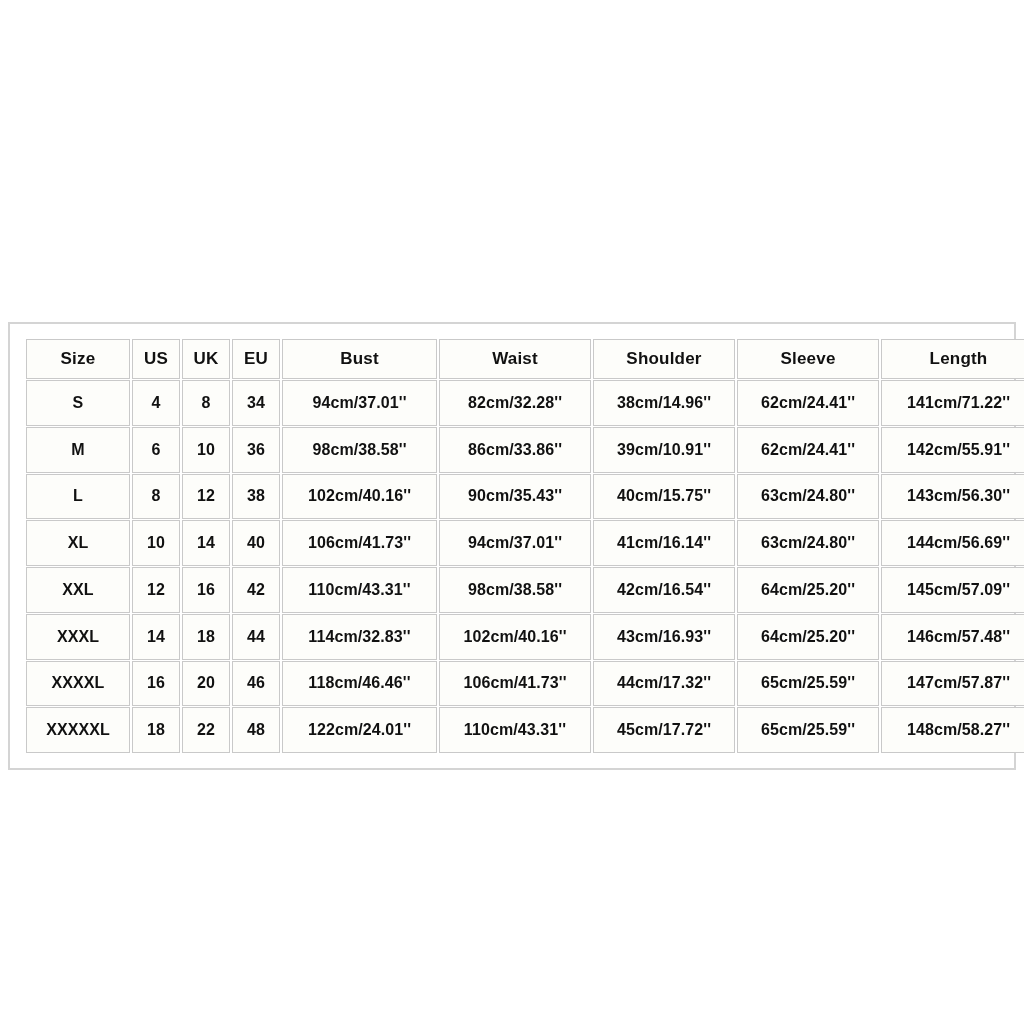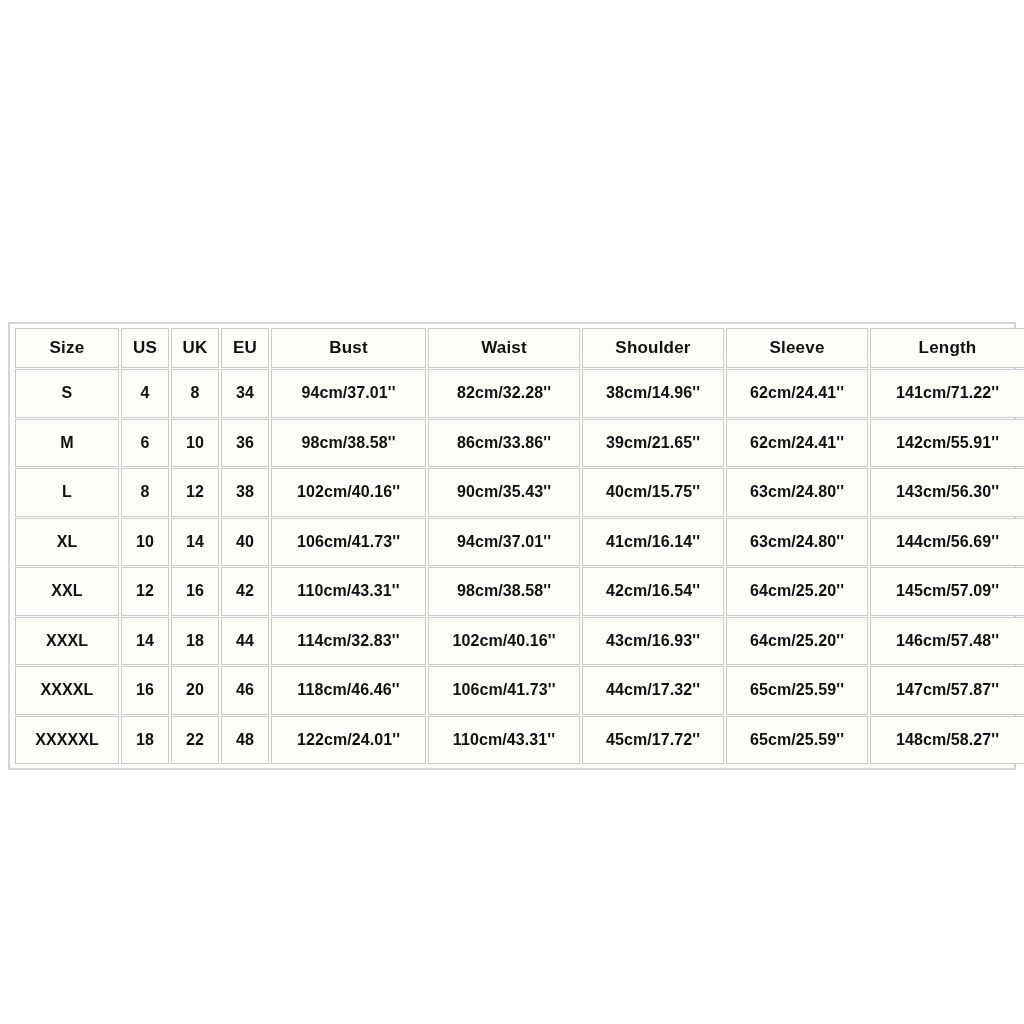--- a/index.html
+++ b/index.html
@@ -24,21 +24,21 @@
   
   #size-chart-frame {
     position: absolute;
     left: 8px;
     top: 322px;
     width: 1008px;
     height: 448px;
     box-sizing: border-box;
     border: 2px solid #d4d4d4;
     background: #ffffff;
-    padding: 3px;
+    padding: 14px;
   }
 
   table#size-chart-table {
     width: 100%;
     height: 100%;
     border-collapse: separate;
     border-spacing: 2px 1px;
     table-layout: fixed;
   }
 
@@ -124,21 +124,21 @@
             <td class="cell-meas">62cm/24.41''</td>
             <td class="cell-meas">141cm/71.22''</td>
           </tr>
           <tr>
             <td class="cell-size">M</td>
             <td class="cell-num">6</td>
             <td class="cell-num">10</td>
             <td class="cell-num">36</td>
             <td class="cell-meas">98cm/38.58''</td>
             <td class="cell-meas">86cm/33.86''</td>
-            <td class="cell-meas">39cm/21.65''</td>
+            <td class="cell-meas">39cm/10.91''</td>
             <td class="cell-meas">62cm/24.41''</td>
             <td class="cell-meas">142cm/55.91''</td>
           </tr>
           <tr>
             <td class="cell-size">L</td>
             <td class="cell-num">8</td>
             <td class="cell-num">12</td>
             <td class="cell-num">38</td>
             <td class="cell-meas">102cm/40.16''</td>
             <td class="cell-meas">90cm/35.43''</td>

